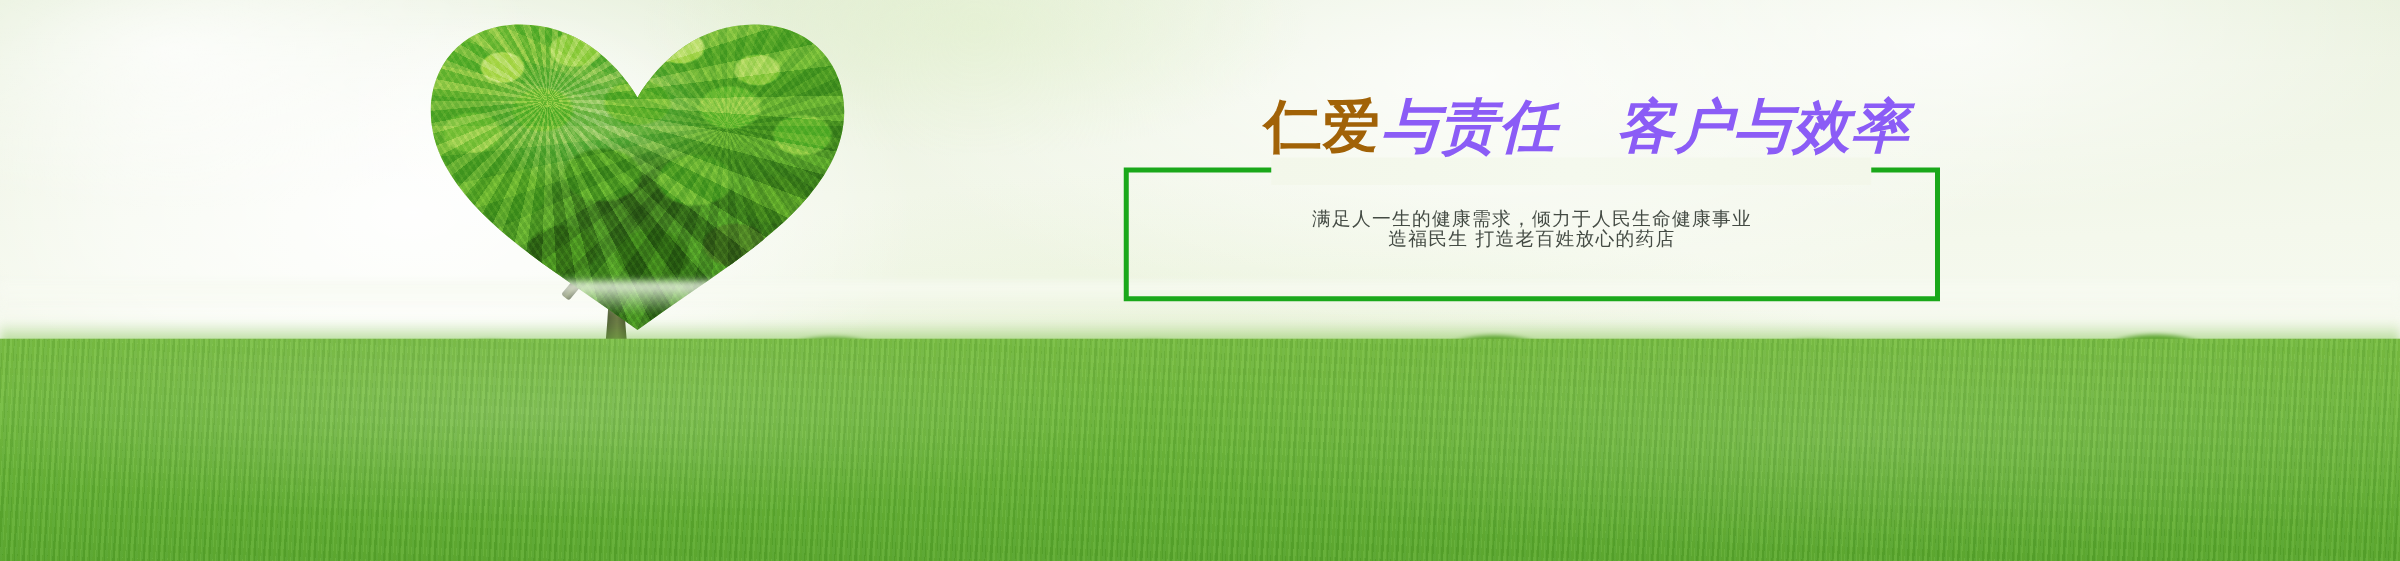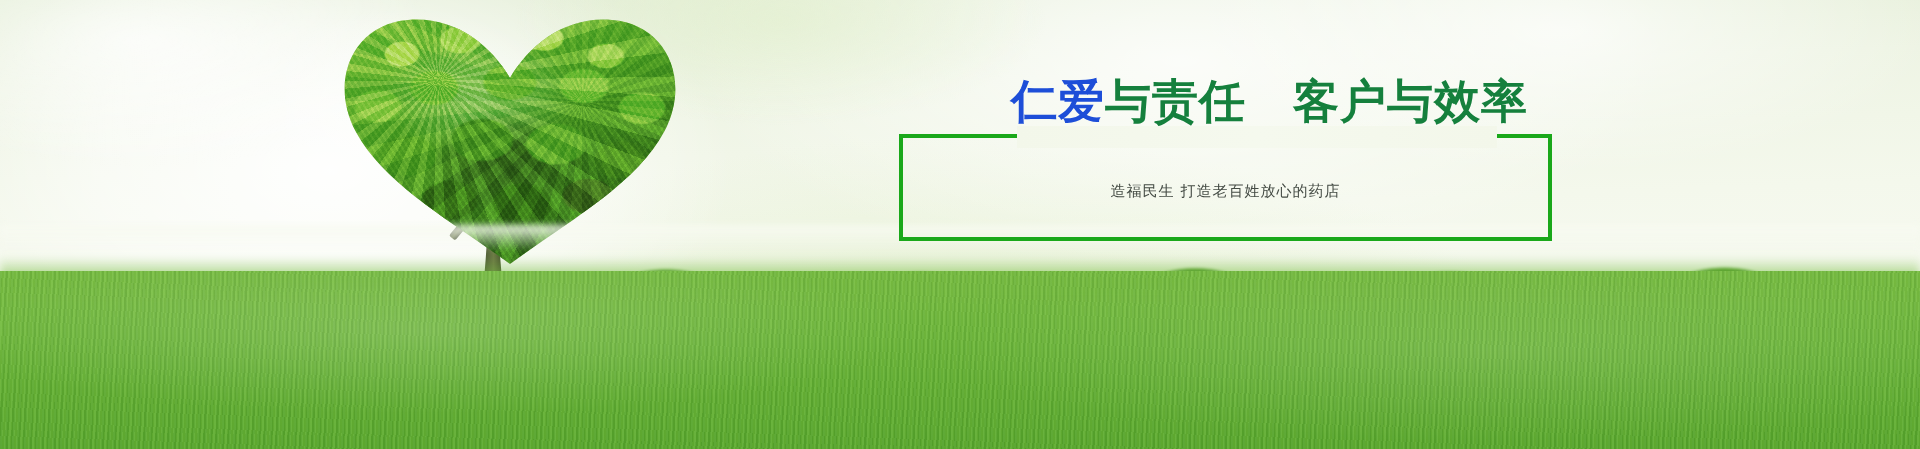--- a/index.html
+++ b/index.html
@@ -215,22 +215,22 @@
 
   .headline{
     position:absolute; left:112px; top:0;
     white-space:nowrap;
     font-size:46px;
     font-weight:bold;
     letter-spacing:1px;
     line-height:1;
     z-index:3;
   }
-  .hl-green{ color:#1d4ed8; }
-  .hl-blue { color:#15803d; }
+  .hl-green{ color:#a16207; }
+  .hl-blue { color:#8b5cf6;font-style:italic; }
 
   .sub{
     position:absolute;
     left:0; width:653px;
     text-align:center;
     color:#444b44;
     font-size:15px;
     letter-spacing:1px;
     z-index:2;
   }
@@ -272,16 +272,17 @@
   <div class="grass">
     <div class="grass-blend"></div>
   </div>
 
   <div class="text-block">
     <div class="frame"></div>
     <div class="frame-gap"></div>
 
     <div class="headline"><span class="hl-green">仁爱</span><span class="hl-blue">与责任　客户与效率</span></div>
 
+    <div class="sub sub1">满足人一生的健康需求，倾力于人民生命健康事业</div>
     <div class="sub sub2">造福民生  打造老百姓放心的药店</div>
   </div>
 
 </div>
 
 </body></html>

